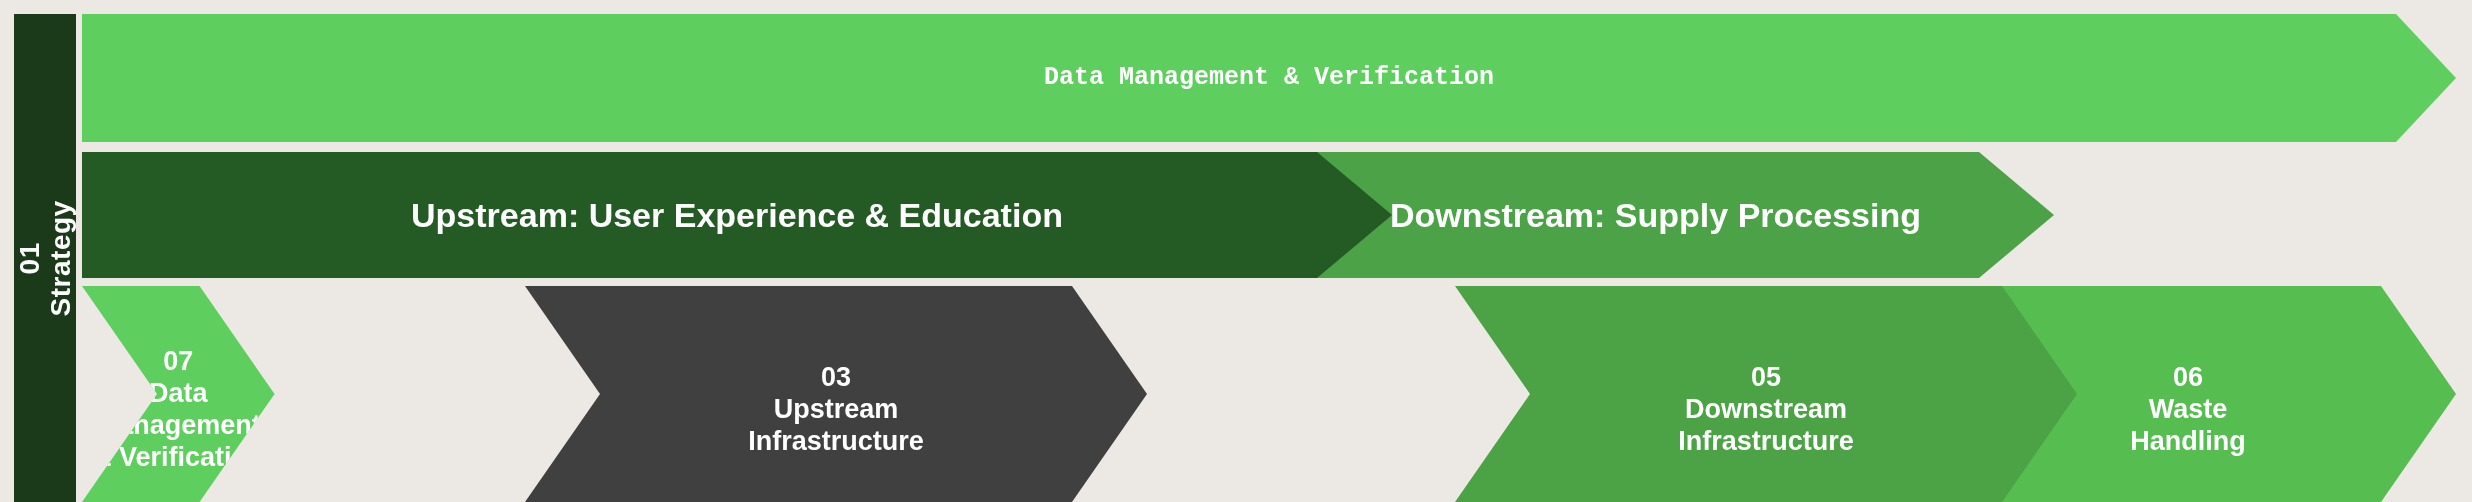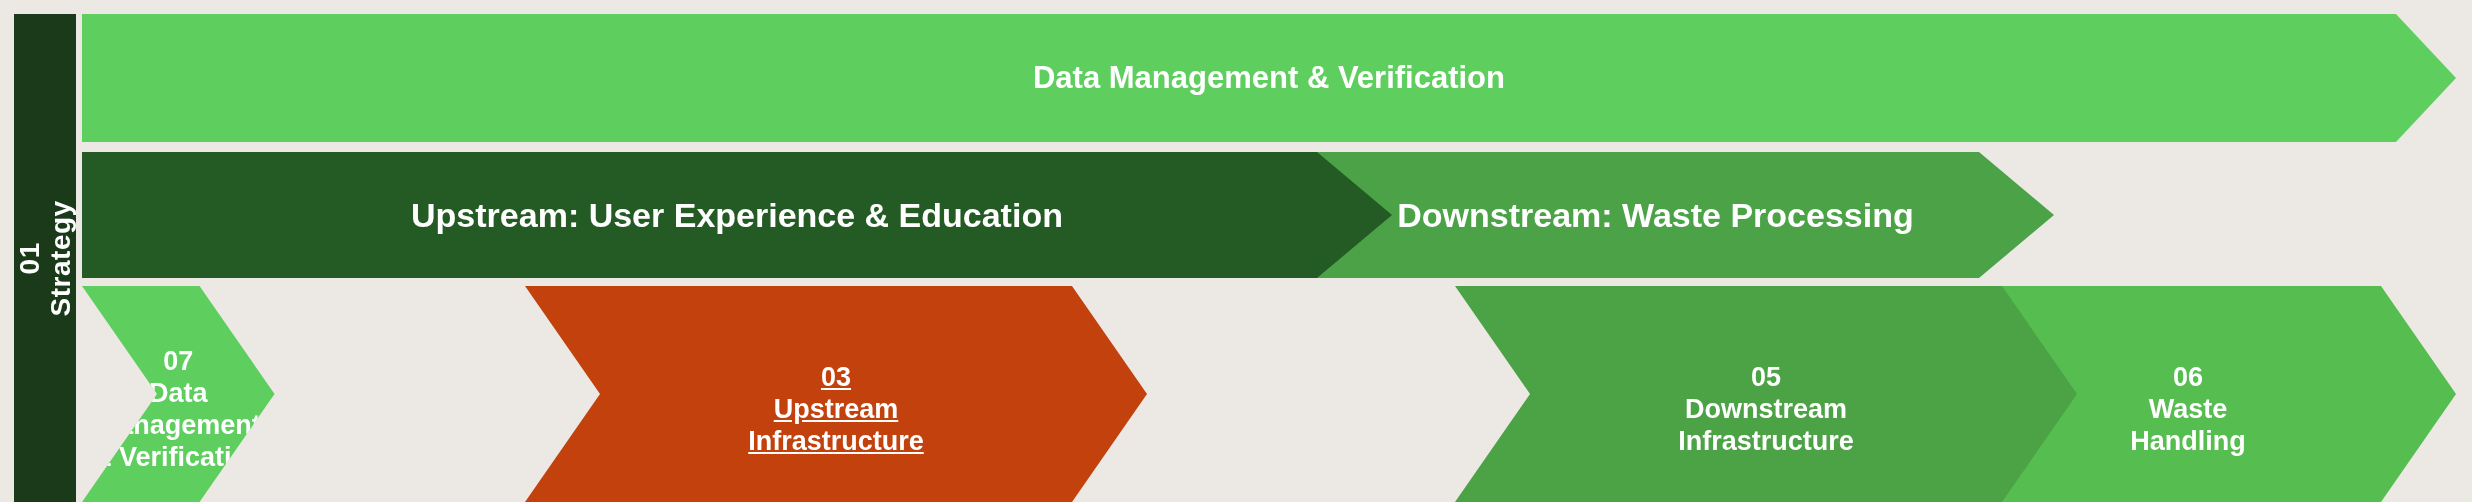--- a/index.html
+++ b/index.html
@@ -83,21 +83,21 @@
   .shape-notch-arrow  { clip-path: polygon(0 0, calc(100% - 75px) 0, 100% 50%, calc(100% - 75px) 100%, 0 100%, 75px 50%); }
 
   
   #row1 {
     left: 82px;
     top: 14px;
     width: 2374px;
     height: 128px;
   }
   #row1 .seg { left: 0; width: 100%; }
-  #row1 .txt { font-size: 31px; }
+  #row1 .txt { font-size: 25px; font-family: Liberation Mono, monospace; }
 
   
   #row2 {
     left: 82px;
     top: 152px;
     width: 1972px;
     height: 126px;
   }
   #row2 .txt { font-size: 34px; }
 
@@ -126,26 +126,26 @@
     <div class="seg shape-flat-arrow" style="background: rgb(94, 207, 95); left: 0px; width: 2374px; z-index: 1;">
       <span class="txt">Data Management &amp; Verification</span>
     </div>
   </div>
 
   <div class="row" id="row2">
     <div class="seg shape-flat-chev" style="background: rgb(36, 90, 36); left: 0px; width: 1310px; z-index: 2;">
       <span class="txt">Upstream: User Experience &amp; Education</span>
     </div>
     <div class="seg shape-notch-arrow" style="background: rgb(75, 162, 71); left: 1175px; width: 797px; z-index: 1;">
-      <span class="txt">Downstream: Waste Processing</span>
+      <span class="txt">Downstream: Supply Processing</span>
     </div>
   </div>
 
   <div class="row" id="row3">
-    <div class="seg shape-notch-chev" style="background: #c2410c; left: 443px; width: 622px; z-index: 5; text-decoration: underline;">
+    <div class="seg shape-notch-chev" style="background: #404040; left: 443px; width: 622px; z-index: 5;">
       <span class="txt"><br>        03<br>        Upstream<br>Infrastructure<br>      </span>
     </div>
     <div class="seg shape-notch-chev" style="background: rgb(76, 163, 69); left: 1373px; width: 622px; z-index: 3; text-align: center;">
       <span class="txt"><br>        05<br>        Downstream<br>Infrastructure<br>      </span>
     </div>
     <div class="seg shape-notch-chev" style="background: rgb(86, 189, 80); left: 1838px; width: 536px; z-index: 2;">
       <span class="txt"><br>        06<br>        Waste<br>Handling<br>      </span>
     </div>
     <div class="seg shape-notch-arrow" style="background: rgb(94, 207, 95); z-index: 1;">
       <span class="txt"><br>        07<br>        Data<br>Management<br>&amp; Verification<br>      </span>

